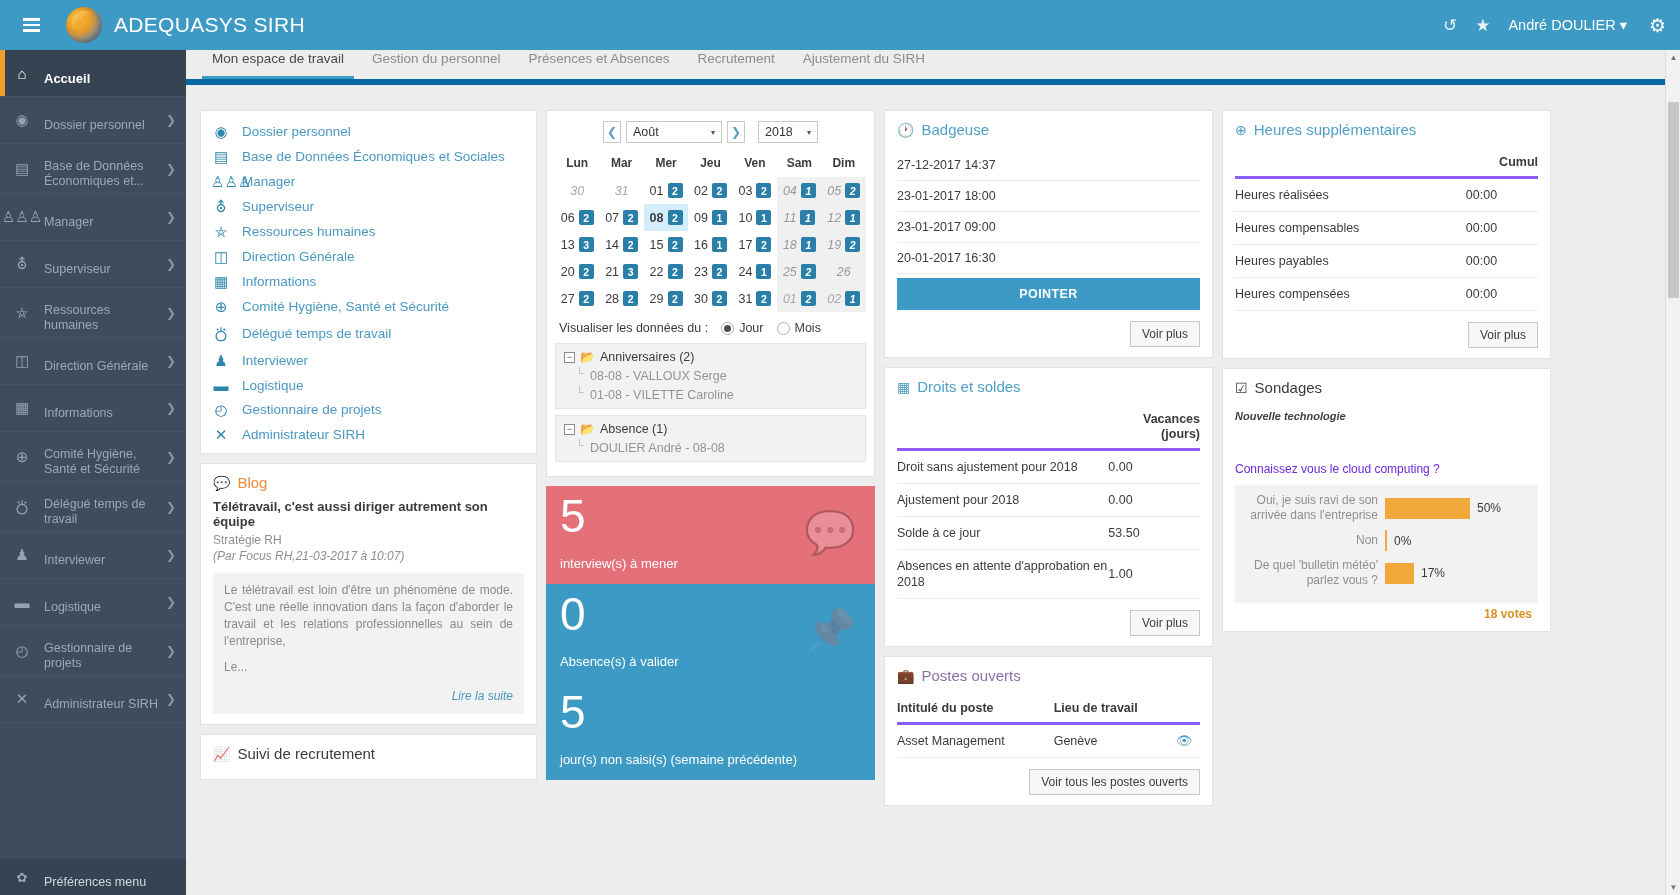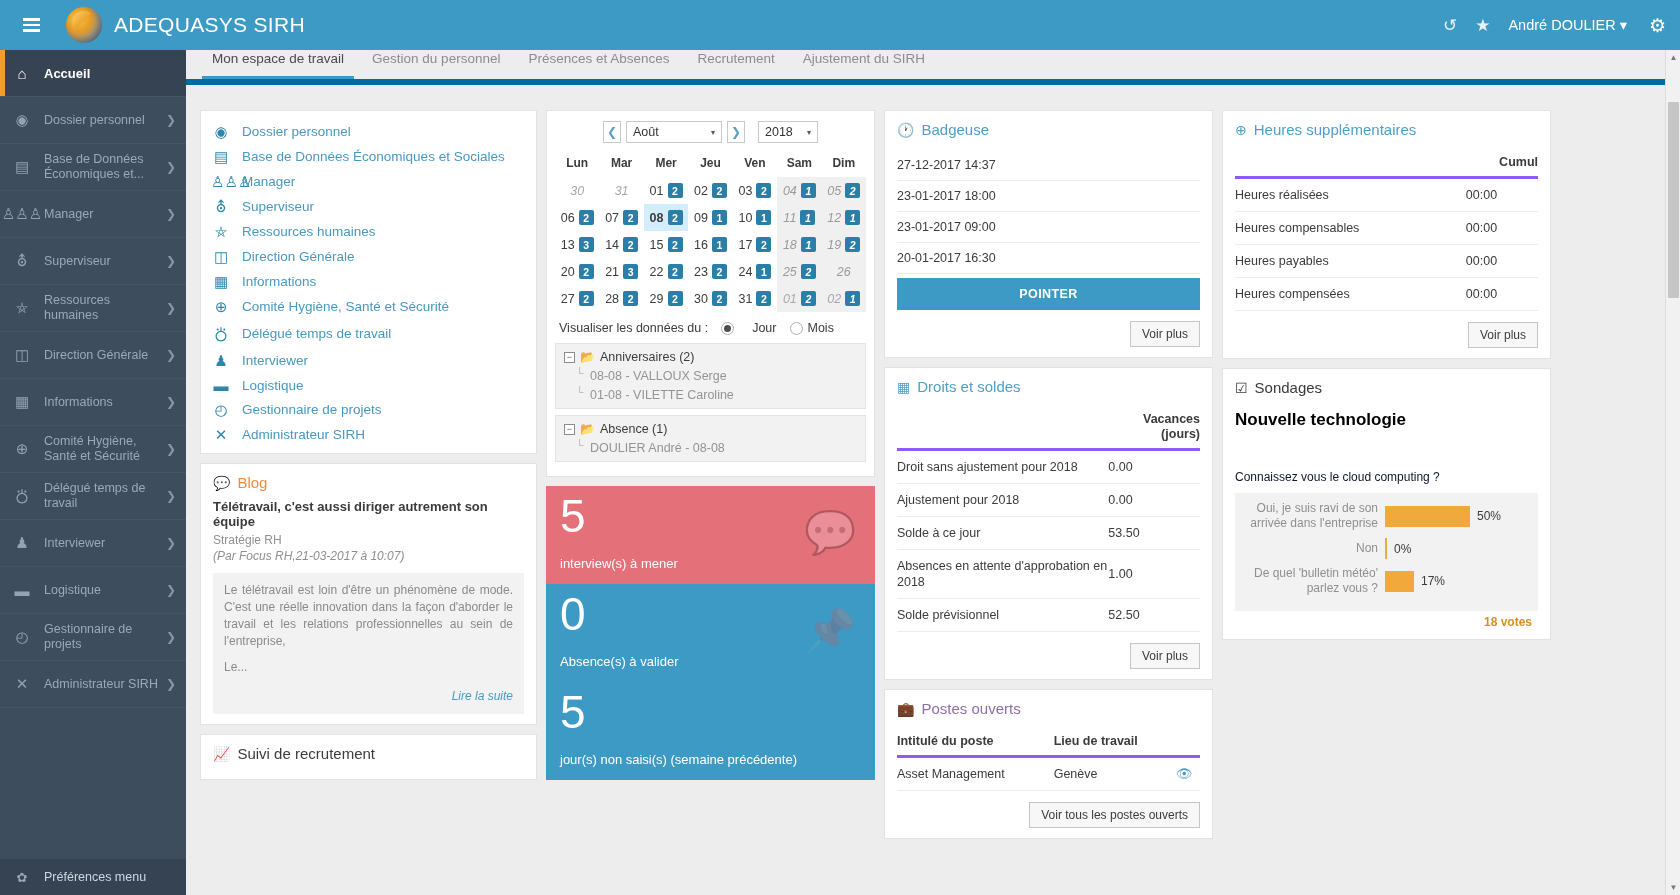--- a/index.html
+++ b/index.html
@@ -54,21 +54,21 @@
   .side-item.active { background: #364352; }
   .side-item.active::before {
     content:""; position: absolute; left:0; top:0; bottom:0; width:5px; background:#f0a02a;
   }
   .side-ico {
     width: 44px; flex: none; text-align: center; color: #93a3b2; font-size: 15px;
     display: flex; align-items: center; justify-content: center;
   }
   .side-item.active .side-ico { color: #fff; }
   .side-label {
-    color: #9aa9b7; font-size: 12.5px; line-height: 15px; flex: 1;
+    color: #9aa9b7; font-size: 12.5px; line-height: 15px; flex: 1; margin-top: 11px;
   }
   .side-item.active .side-label { color: #fff; font-weight: bold; font-size: 13px; }
   .side-caret { color: #8796a5; font-size: 12px; padding-left: 6px; }
   .side-pref {
     position: absolute; left: 0; bottom: 0; width: 186px; height: 36px;
     background: #364352; display: flex; align-items: center; cursor: pointer;
   }
   .side-pref .side-ico { color: #9aa9b7; font-size: 13px; }
   .side-pref .side-label { color: #cfd8e0; font-size: 12.5px; }
 
@@ -224,22 +224,22 @@
     width: 100%; background: #3d9ac4; color: #fff; text-align: center; padding: 9px 0;
     font-size: 12.5px; font-weight: bold; letter-spacing: .4px; cursor: pointer; border: none;
     margin-top: 4px; font-family: "Liberation Sans", sans-serif;
   }
   .time-row {
     font-size: 12.5px; color: #3b3b3b; padding: 8px 0; border-bottom: 1px solid #ececec;
   }
   .eye { color: #4a98c0; font-size: 13px; cursor: pointer; }
 
   
-  .poll-t { font-size: 17px; font-weight: bold; color: #000000; margin: 14px 0 2px 0; }
-  .poll-q { font-size: 12px; color: #0f172a; margin-bottom: 9px; margin-top: 40px; }
+  .poll-t { font-size: 11px; font-weight: bold; color: #404040; margin: 14px 0 2px 0; font-style: italic; }
+  .poll-q { font-size: 12px; color: #6d28d9; margin-bottom: 9px; margin-top: 40px; }
   .poll-area { background: #f2f2f2; padding: 8px 8px 8px 0; }
   .poll-row { display: flex; align-items: center; margin-bottom: 7px; }
   .poll-lbl {
     width: 150px; text-align: right; font-size: 12px; color: #8f8f8f;
     line-height: 15px; padding-right: 7px; flex: none;
   }
   .poll-bar { height: 21px; background: #f0a93a; flex: none; min-width: 2px; }
   .poll-pct { font-size: 12px; color: #3b3b3b; padding-left: 7px; }
   .poll-votes { text-align: right; font-size: 12px; color: #d89020; font-weight: bold; padding: 4px 6px 0 0; }
 
@@ -609,21 +609,21 @@
               <span class="cal-badge">2</span>
             </div>
             <div class="cal-cell we out">
               <span>02</span>
               <span class="cal-badge">1</span>
             </div>
           </div>
 
         <div class="viz-row" id="vizrow">
             <span>Visualiser les données du :</span>
-            <span style="display: flex; align-items: center; gap: 18px; margin-left: 6px;">
+            <span style="display: flex; align-items: center; gap: 5px; margin-left: 6px;">
               <span class="radio on"></span>
               <span>Jour</span>
             </span>
             <span style="display: flex; align-items: center; gap: 5px; margin-left: 6px;">
               <span class="radio"></span>
               <span>Mois</span>
             </span>
           </div>
 
         <div id="trees">
@@ -705,24 +705,20 @@
                 <td class="r">0.00</td>
               </tr>
               <tr>
                 <td>Solde à ce jour</td>
                 <td class="r">53.50</td>
               </tr>
               <tr>
                 <td>Absences en attente d'approbation en 2018</td>
                 <td class="r">1.00</td>
               </tr>
-              <tr>
-                <td>Solde prévisionnel</td>
-                <td class="r">52.50</td>
-              </tr>
             </tbody>
         </table>
         <div class="btn-row">
           <button class="btn">Voir plus</button>
         </div>
       </div>
 
       <div class="panel">
         <div class="panel-title" style="color:#8d6fa8;">
           <span class="pt-ico">💼</span>

